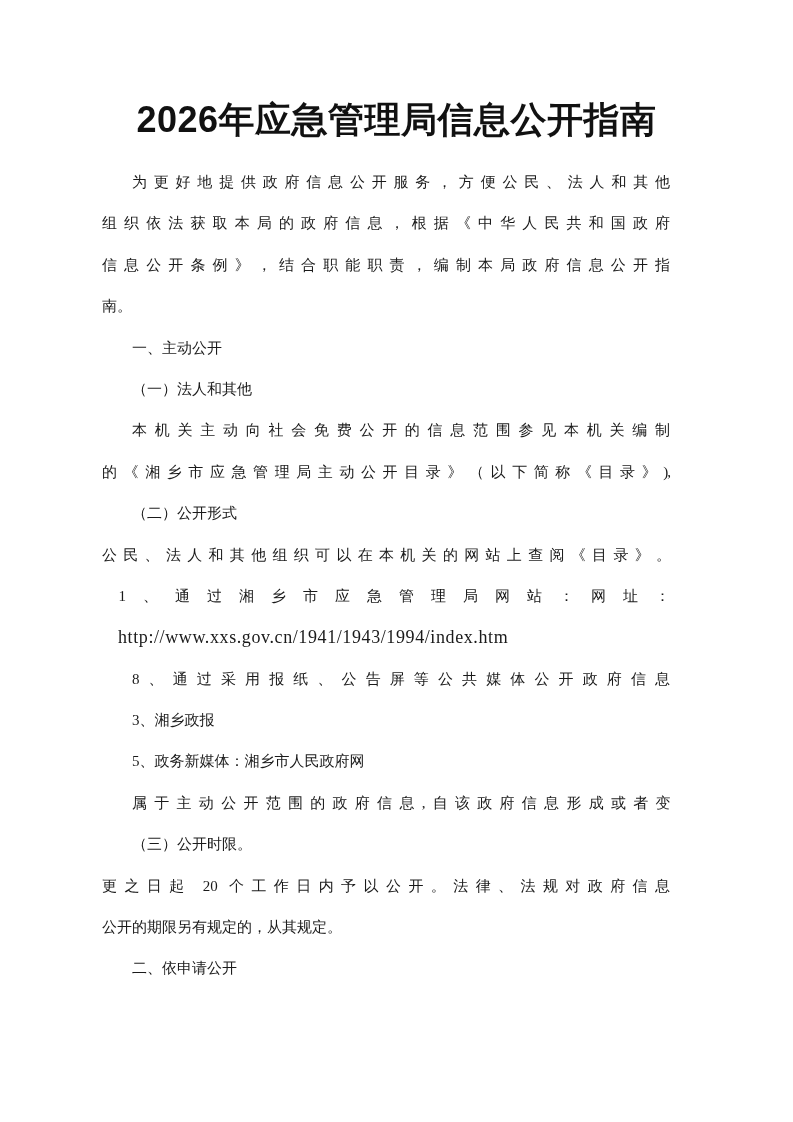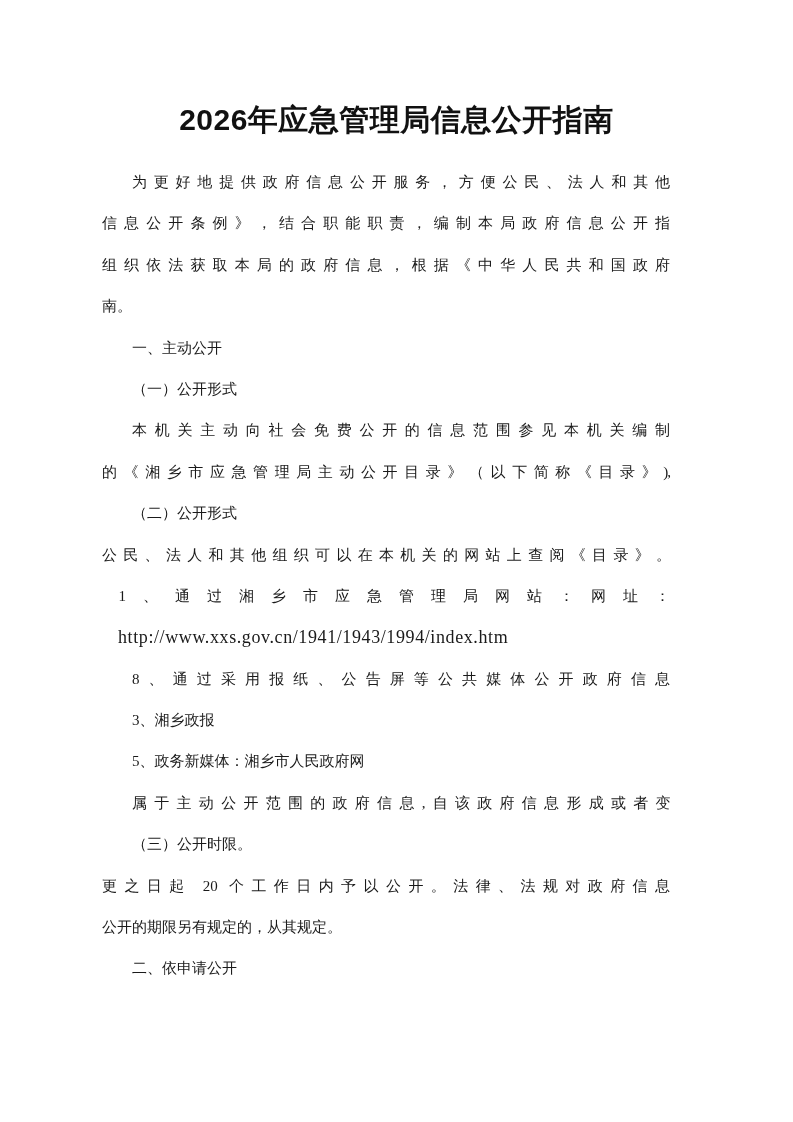--- a/index.html
+++ b/index.html
@@ -18,21 +18,21 @@
   }
   .doc-title {
     position: absolute;
     top: 97px;
     left: 0;
     width: 793px;
     margin: 0;
     text-align: center;
     font-family: "Liberation Sans", sans-serif;
     font-weight: 700;
-    font-size: 30px;
+    font-size: 36px;
     line-height: 45px;
     color: #111111;
     letter-spacing: 0.5px;
   }
   .doc-body {
     position: absolute;
     top: 162px;
     left: 102px;
     width: 568px;
   }
@@ -64,25 +64,25 @@
 </style>
 </head>
 <body>
 
 <div class="page">
 
   <h1 class="doc-title">2026年应急管理局信息公开指南</h1>
 
   <div class="doc-body">
     <div class="line ind j">为更好地提供政府信息公开服务，方便公民、法人和其他</div>
+    <div class="line j">组织依法获取本局的政府信息，根据《中华人民共和国政府</div>
     <div class="line j">信息公开条例》，结合职能职责，编制本局政府信息公开指</div>
-    <div class="line j">组织依法获取本局的政府信息，根据《中华人民共和国政府</div>
     <div class="line">南。</div>
     <div class="line ind">一、主动公开</div>
-    <div class="line ind">（一）公开形式</div>
+    <div class="line ind">（一）法人和其他</div>
     <div class="line ind j">本机关主动向社会免费公开的信息范围参见本机关编制</div>
     <div class="line j tight">的《湘乡市应急管理局主动公开目录》（以下简称《目录》),</div>
     <div class="line ind">（二）公开形式</div>
     <div class="line j tight">公民、法人和其他组织可以在本机关的网站上查阅《目录》。</div>
     <div class="line ind-sm j">1、通过湘乡市应急管理局网站：网址：</div>
     <div class="line url ind-xs">http://www.xxs.gov.cn/1941/1943/1994/index.htm</div>
     <div class="line ind j">8、通过采用报纸、公告屏等公共媒体公开政府信息</div>
     <div class="line ind">3、湘乡政报</div>
     <div class="line ind">5、政务新媒体：湘乡市人民政府网</div>
     <div class="line ind j tight-sm">属于主动公开范围的政府信息,自该政府信息形成或者变</div>

